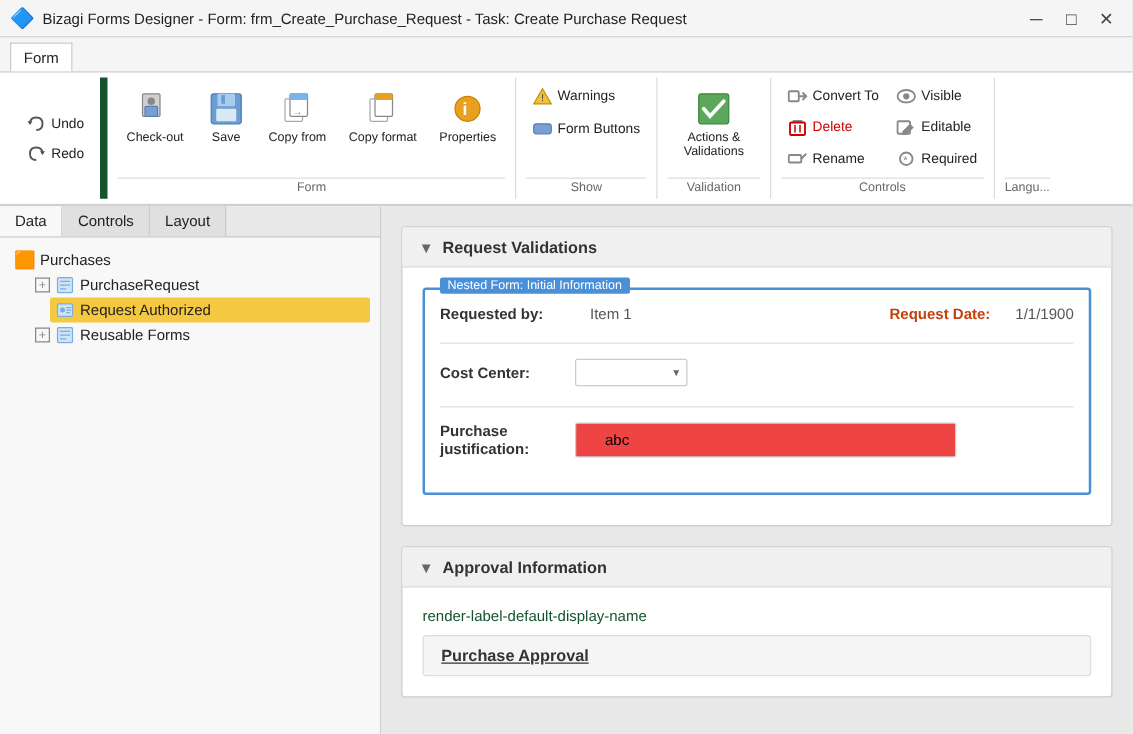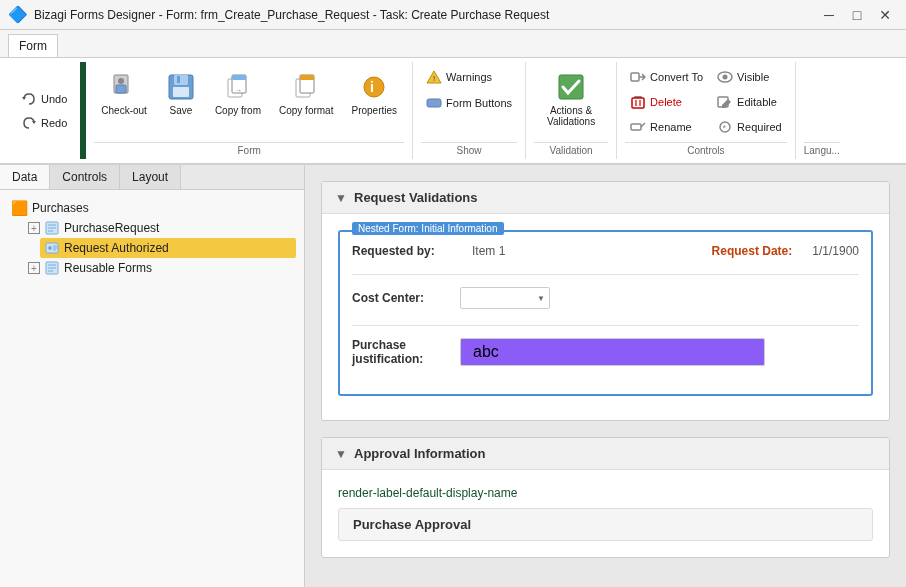--- a/index.html
+++ b/index.html
@@ -65,25 +65,25 @@
     .nested-form-label { position: absolute; top: -10px; left: 12px; background: #4a90d9; color: white; font-size: 10px; padding: 1px 6px; border-radius: 2px; }
 
     .form-row { display: flex; align-items: center; margin-bottom: 16px; gap: 8px; }
     .form-label { font-size: 12px; font-weight: 600; color: #333; min-width: 100px; }
     .form-value { font-size: 12px; color: #555; }
     .form-date { font-size: 12px; color: #555; margin-left: auto; }
     .form-date-label { font-size: 12px; font-weight: 600; color: #c2410c; }
     .form-select { border: 1px solid #ccc; border-radius: 2px; padding: 3px 20px 3px 6px; font-size: 12px; background: white; width: 90px; appearance: none; cursor: pointer; }
     .select-wrapper { position: relative; display: inline-flex; align-items: center; }
     .select-wrapper::after { content: '▼'; position: absolute; right: 5px; font-size: 8px; color: #666; pointer-events: none; }
-    .form-textarea { border: 1px solid #ccc; border-radius: 2px; padding: 4px 12px; font-size: 16px; background: #8b5cf6; width: 305px; }
+    .form-textarea { border: 1px solid #ccc; border-radius: 2px; padding: 4px 23px; font-size: 12px; background: #ef4444; width: 305px; }
 
     
     .render-label { font-size: 12px; color: #14532d; margin-bottom: 8px; }
-    .purchase-approval-box { background: #f5f5f5; border: 1px solid #ddd; border-radius: 3px; padding: 8px 14px; font-size: 13px; font-weight: 600; color: #333; }
+    .purchase-approval-box { background: #f5f5f5; border: 1px solid #ddd; border-radius: 3px; padding: 8px 14px; font-size: 13px; font-weight: 600; color: #333; text-decoration: underline; }
 
     
     .sep { height: 1px; background: #e0e0e0; margin: 0 0 12px 0; }
     .tree-expand { color: #888; font-size: 10px; border: 1px solid #888; width: 12px; height: 12px; display: inline-flex; align-items: center; justify-content: center; }
     .tree-form { color: #5a8fd4; font-size: 11px; }
 
     
     svg { display: inline-block; vertical-align: middle; }
   </style>
 </head>

